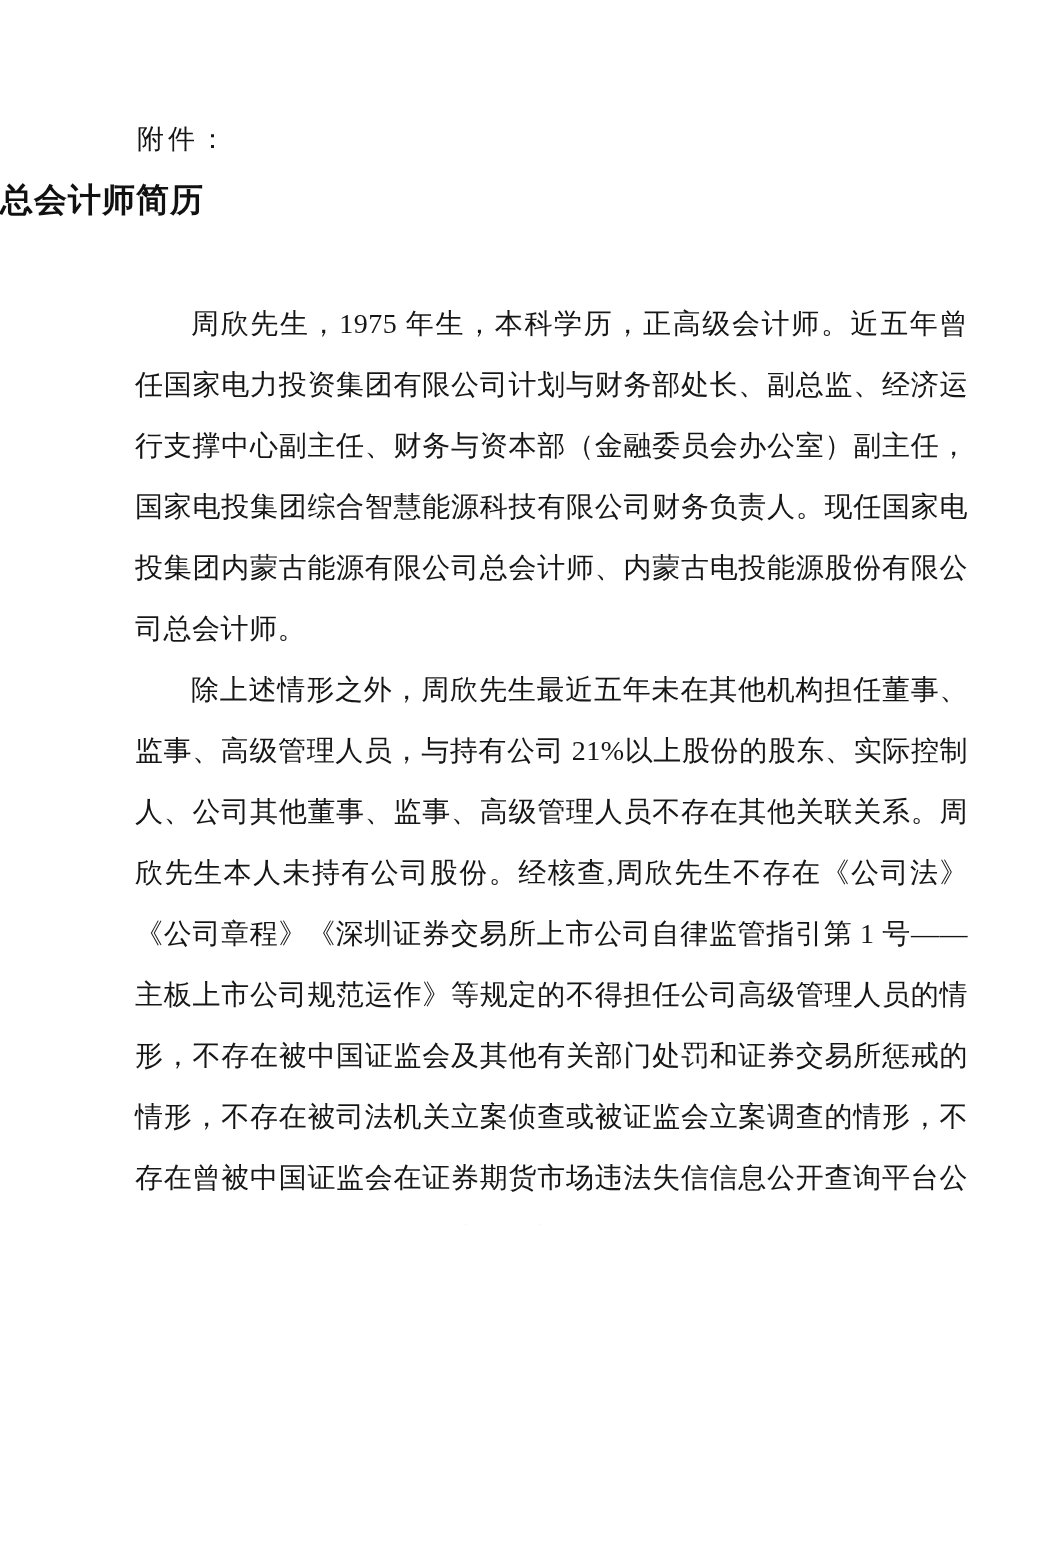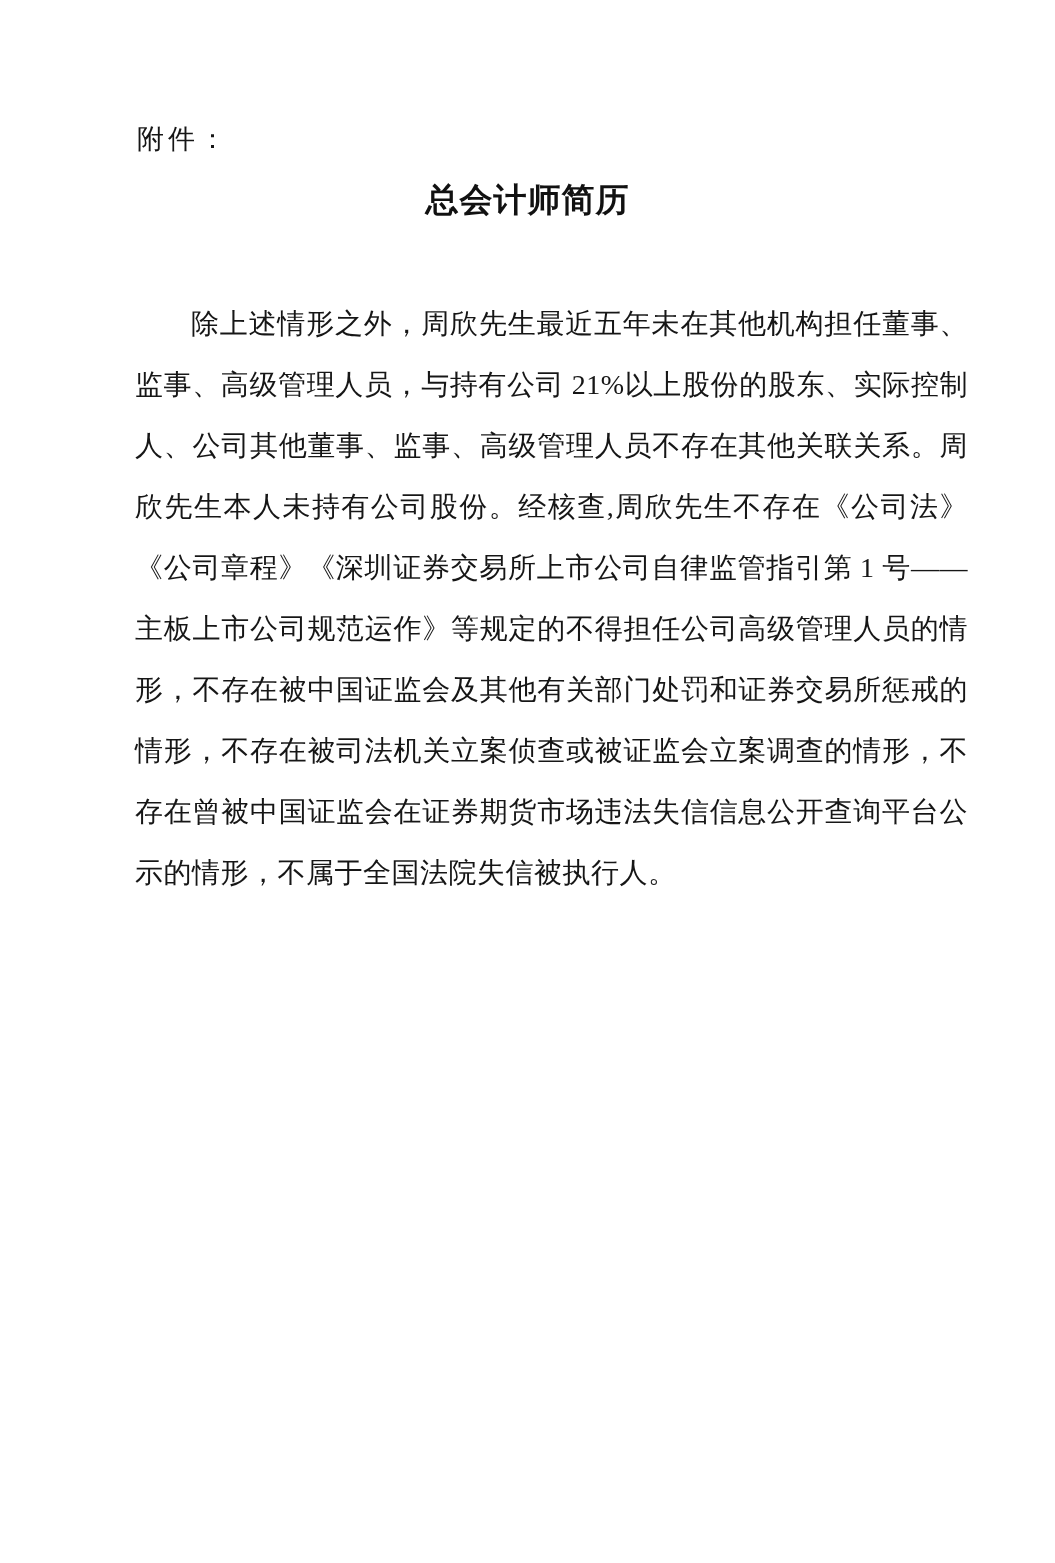--- a/index.html
+++ b/index.html
@@ -23,21 +23,20 @@
     top: 121px;
     font-size: 27px;
     letter-spacing: 4px;
   }
   .doc-title {
     position: absolute;
     left: 0;
     right: 0;
     top: 178px;
     margin: 0;
-    text-align: center;
     font-size: 33px;
     font-weight: 700;
     letter-spacing: 1px;
     font-family: "Liberation Sans", "DejaVu Sans", sans-serif;
     color: #111111;
   }
   .doc-body {
     position: absolute;
     left: 135px;
     top: 293px;
@@ -65,18 +64,19 @@
 </head>
 <body>
 
 <div class="page">
 
   <div class="attachment-label">附件：</div>
 
   <h1 class="doc-title">总会计师简历</h1>
 
   <div class="doc-body">
+    <p>周欣先生，1975 年生，本科学历，正高级会计师。近五年曾任国家电力投资集团有限公司计划与财务部处长、副总监、经济运行支撑中心副主任、财务与资本部（金融委员会办公室）副主任，国家电投集团综合智慧能源科技有限公司财务负责人。现任国家电投集团内蒙古能源有限公司总会计师、内蒙古电投能源股份有限公司总会计师。</p>
     <p>除上述情形之外，周欣先生最近五年未在其他机构担任董事、监事、高级管理人员，与持有公司 21%以上股份的股东、实际控制人、公司其他董事、监事、高级管理人员不存在其他关联关系。周欣先生本人未持有公司股份。经核查,周欣先生不存在《公司法》《公司章程》《深圳证券交易所上市公司自律监管指引第 1 号——主板上市公司规范运作》等规定的不得担任公司高级管理人员的情形，不存在被中国证监会及其他有关部门处罚和证券交易所惩戒的情形，不存在被司法机关立案侦查或被证监会立案调查的情形，不存在曾被中国证监会在证券期货市场违法失信信息公开查询平台公示的情形，不属于全国法院失信被执行人。</p>
   </div>
 
   <div class="page-number">6</div>
 
 </div>
 
 </body></html>

